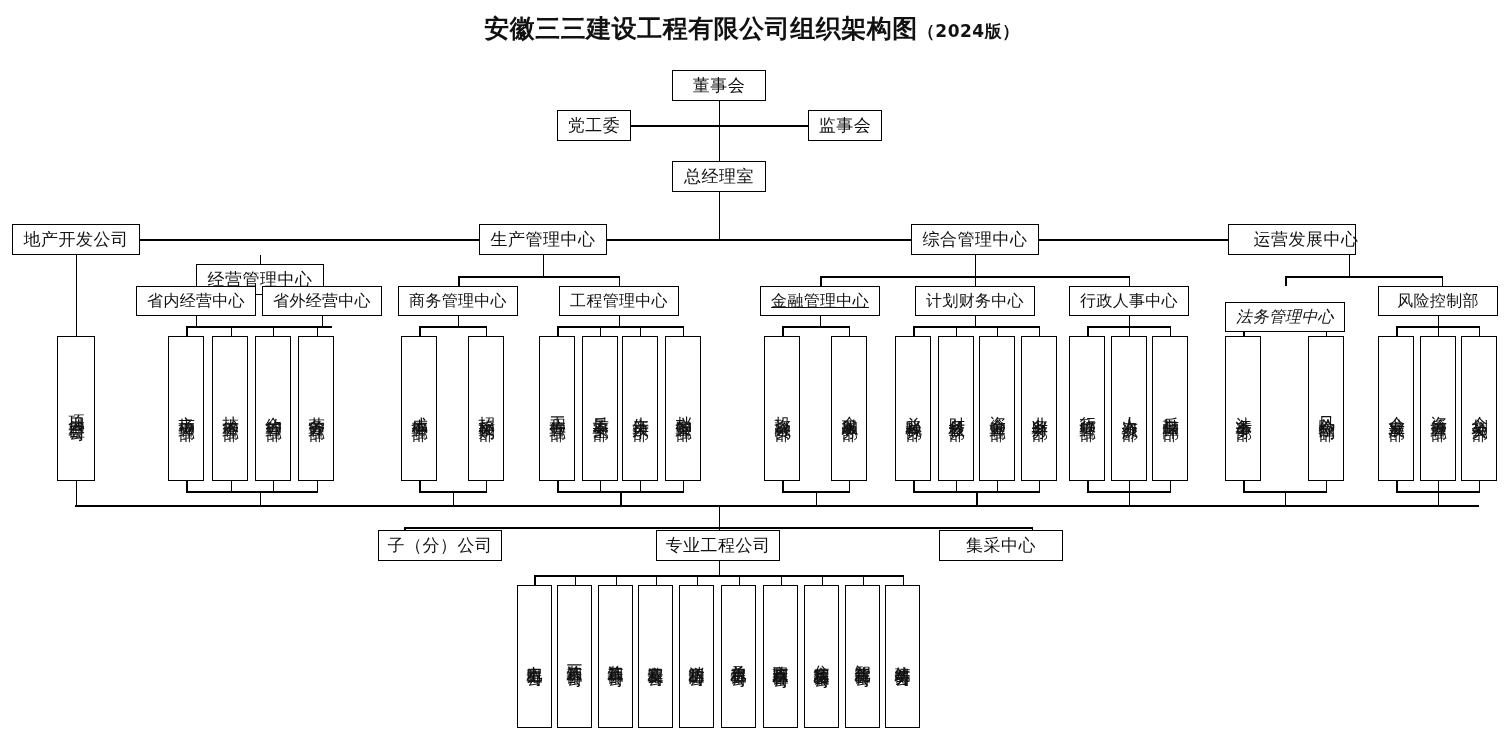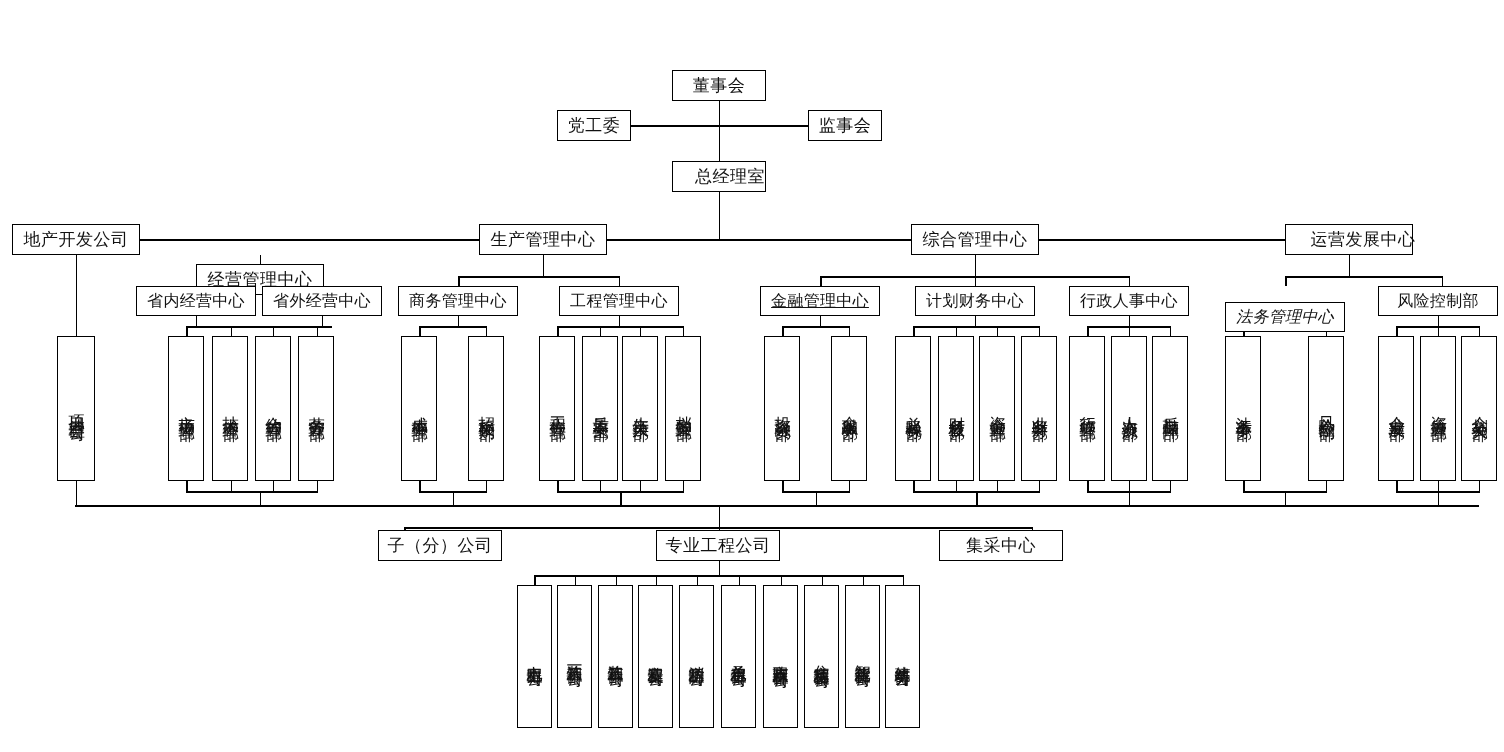--- a/index.html
+++ b/index.html
@@ -67,55 +67,58 @@
     z-index:1;
   }
   .lnH{ height:1.6px; }
   .lnV{ width:1.6px; }
 </style>
 </head>
 <body>
 
 <div id="chart">
 
+  <div class="title">
+    <span>安徽三三建设工程有限公司组织架构图</span><span class="ver">（2024版）</span>
+  </div>
 
   <div class="ln lnV" style="left:718.5px; top:101px; height:98px;"></div>
 
   <div class="ln lnH" style="left:630px; top:125px; width:182px;"></div>
 
   <div class="ln lnV" style="left:718.5px; top:192px; height:47px;"></div>
 
   <div class="ln lnH" style="left:140px; top:239px; width:1145px;"></div>
 
   <div class="box h-box" style="left:672px; top:70px; width:94px; height:31px;">
     <span class="lbl">董事会</span>
   </div>
   <div class="box h-box" style="left:557px; top:110px; width:74px; height:31px;">
     <span class="lbl">党工委</span>
   </div>
   <div class="box h-box" style="left:808px; top:110px; width:74px; height:31px;">
     <span class="lbl">监事会</span>
   </div>
-  <div class="box h-box" style="left:672px; top:161px; width:94px; height:31px;justify-content:flex-end;">
+  <div class="box h-box" style="left:672px; top:161px; width:94px; height:31px;">
     <span class="lbl">总经理室</span>
   </div>
 
   <div class="box h-box" style="left:12px; top:224px; width:128px; height:31px;">
     <span class="lbl">地产开发公司</span>
   </div>
   <div class="box h-box" style="left:196px; top:224px; width:128px; height:31px;margin-top:40px;">
     <span class="lbl">经营管理中心</span>
   </div>
   <div class="box h-box" style="left:479px; top:224px; width:128px; height:31px;">
     <span class="lbl">生产管理中心</span>
   </div>
   <div class="box h-box" style="left:911px; top:224px; width:128px; height:31px;">
     <span class="lbl">综合管理中心</span>
   </div>
-  <div class="box h-box" style="left:1285px; top:224px; width:128px; height:31px;padding-left:28px;">
+  <div class="box h-box" style="left:1228px; top:224px; width:128px; height:31px;padding-left:28px;">
     <span class="lbl">运营发展中心</span>
   </div>
 
   <div class="ln lnV" style="left:259.5px; top:255px; height:21px;"></div>
   <div class="ln lnH" style="left:196px; top:276px; width:128px;"></div>
   <div class="ln lnV" style="left:196px; top:276px; height:10px;"></div>
   <div class="ln lnV" style="left:322.5px; top:276px; height:10px;"></div>
 
   <div class="ln lnV" style="left:542.5px; top:255px; height:21px;"></div>
   <div class="ln lnH" style="left:458px; top:276px; width:162px;"></div>

